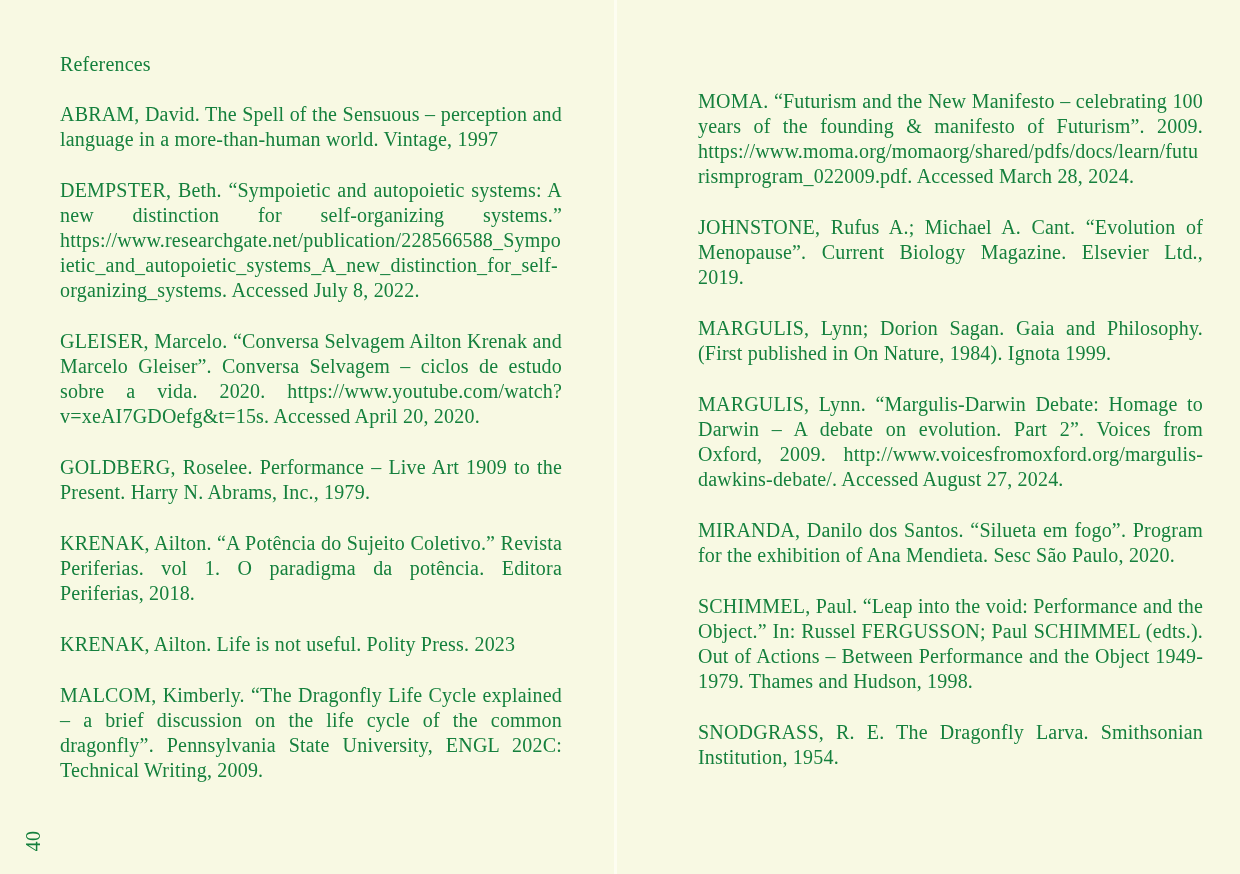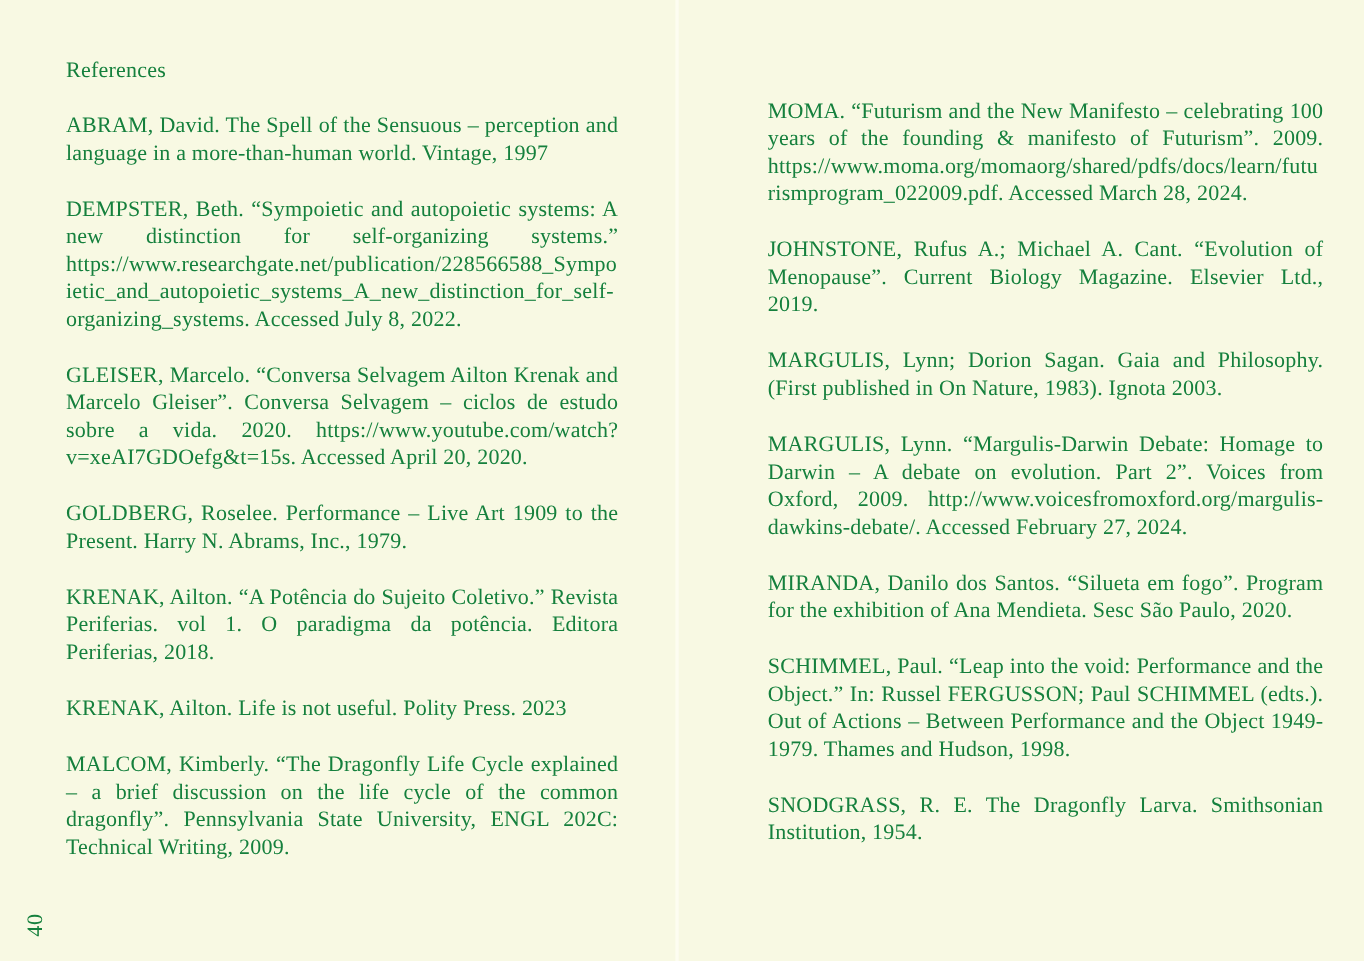--- a/index.html
+++ b/index.html
@@ -76,22 +76,22 @@
     <p class="entry">GLEISER, Marcelo. “Conversa Selvagem Ailton Krenak and Marcelo Gleiser”. Conversa Selvagem – ciclos de estudo sobre a vida. 2020. https://www.youtube.com/watch?v=xeAI7GDOefg&amp;t=15s. Accessed  April 20, 2020.</p>
     <p class="entry">GOLDBERG, Roselee. Performance – Live Art 1909 to the Present. Harry N. Abrams, Inc., 1979.</p>
     <p class="entry">KRENAK, Ailton. “A Potência do Sujeito Coletivo.” Revista Periferias. vol 1. O paradigma da potência. Editora Periferias, 2018.</p>
     <p class="entry">KRENAK, Ailton. Life is not useful. Polity Press. 2023</p>
     <p class="entry">MALCOM, Kimberly. “The Dragonfly Life Cycle explained – a brief discussion on the life cycle of the common dragonfly”. Pennsylvania State University, ENGL 202C: Technical Writing, 2009.</p>
   </div>
 
   <div class="col col-right">
     <p class="entry">MOMA. “Futurism and the New Manifesto – celebrating 100 years of the founding &amp; manifesto of Futurism”. 2009. https://www.moma.org/momaorg/shared/pdfs/docs/learn/futurismprogram_022009.pdf. Accessed March 28, 2024.</p>
     <p class="entry">JOHNSTONE, Rufus A.; Michael A. Cant. “Evolution of Menopause”. Current Biology Magazine. Elsevier Ltd., 2019.</p>
-    <p class="entry">MARGULIS, Lynn; Dorion Sagan. Gaia and Philosophy. (First published in On Nature, 1983). Ignota 2003.</p>
-    <p class="entry">MARGULIS, Lynn. “Margulis-Darwin Debate: Homage to Darwin – A debate on evolution. Part 2”. Voices from Oxford, 2009. http://www.voicesfromoxford.org/margulis-dawkins-debate/. Accessed February 27, 2024.</p>
+    <p class="entry">MARGULIS, Lynn; Dorion Sagan. Gaia and Philosophy. (First published in On Nature, 1984). Ignota 1999.</p>
+    <p class="entry">MARGULIS, Lynn. “Margulis-Darwin Debate: Homage to Darwin – A debate on evolution. Part 2”. Voices from Oxford, 2009. http://www.voicesfromoxford.org/margulis-dawkins-debate/. Accessed August 27, 2024.</p>
     <p class="entry">MIRANDA, Danilo dos Santos. “Silueta em fogo”. Program for the exhibition of  Ana Mendieta. Sesc São Paulo, 2020.</p>
     <p class="entry">SCHIMMEL, Paul. “Leap into the void: Performance and the Object.” In: Russel FERGUSSON; Paul SCHIMMEL (edts.). Out of  Actions – Between Performance and the Object 1949-1979. Thames and Hudson, 1998.</p>
     <p class="entry">SNODGRASS, R. E. The Dragonfly Larva. Smithsonian Institution, 1954.</p>
   </div>
 
   <div class="folio">40</div>
 
 </div>
 
 </body></html>

